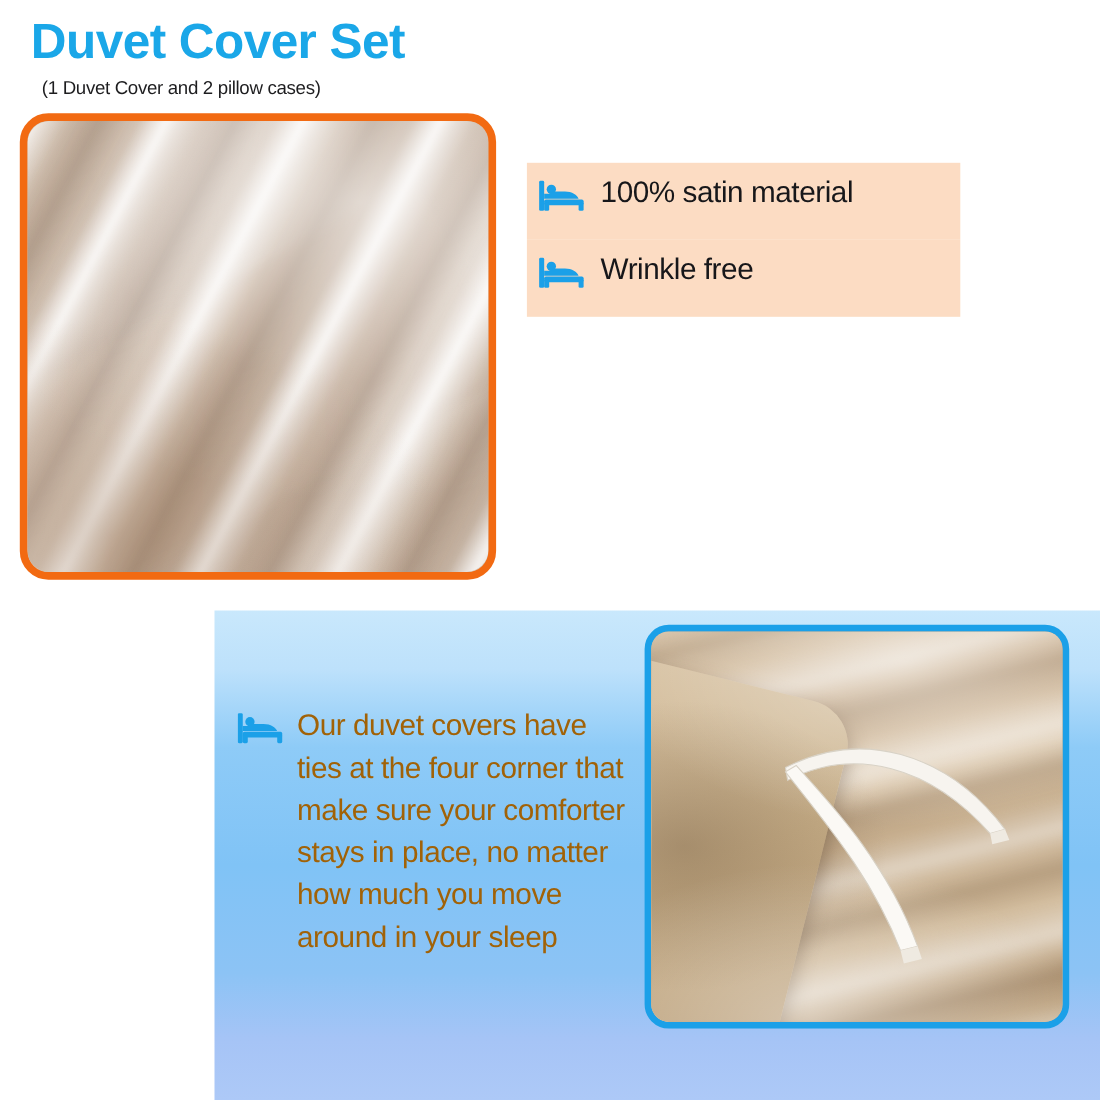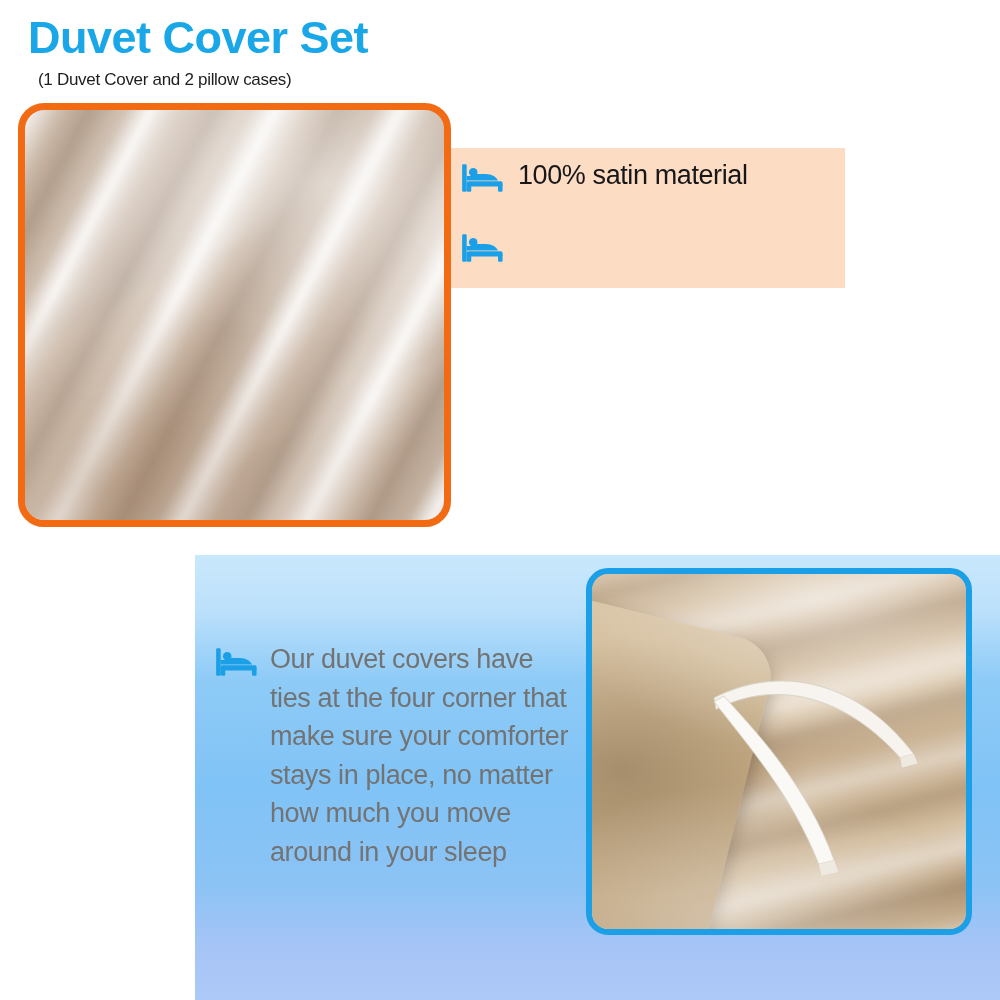--- a/index.html
+++ b/index.html
@@ -132,20 +132,21 @@
     top: 148px;
     width: 549px;
   }
   .feature-row {
     position: relative;
     display: flex;
     align-items: flex-start;
     min-height: 70px;
     padding: 9px 0 9px 0;
     box-sizing: border-box;
+    margin-left: 28px;
   }
   .feature-row.highlight .band {
     position: absolute;
     left: 0;
     top: 0;
     width: 394px;
     height: 100%;
     background: #fcdcc3;
     z-index: 0;
   }
@@ -196,21 +197,21 @@
   }
   #desc-block .bed-icon {
     flex: 0 0 auto;
     width: 42px;
     height: 30px;
     margin: 7px 12px 0 0;
   }
   #desc-text {
     font-size: 27px;
     line-height: 1.43;
-    color: #737373;
+    color: #a16207;
     letter-spacing: -0.4px;
     width: 310px;
   }
 
   
   #tie-photo {
     position: absolute;
     left: 586px;
     top: 568px;
     width: 386px;
@@ -327,20 +328,21 @@
           <g fill="#1ba0e8">
             <rect x="0" y="2" width="7" height="42" rx="2"></rect>
             <circle cx="17" cy="14" r="6.5"></circle>
             <path d="M7 20 h7 l6 -3 h16 c10 0 17 5 19 10 H7 z"></path>
             <rect x="7" y="28" width="55" height="8" rx="2.5"></rect>
             <rect x="55" y="32" width="7" height="12" rx="2"></rect>
             <rect x="7" y="32" width="7" height="12" rx="2"></rect>
           </g>
         </svg>
       </span>
+      <span class="feature-text">Wrinkle free</span>
     </div>
 
 
   </div>
 
   <div id="bottom-panel"></div>
 
   <div id="desc-block">
     <span class="bed-icon">
       <svg viewBox="0 0 64 46" xmlns="http://www.w3.org/2000/svg">

